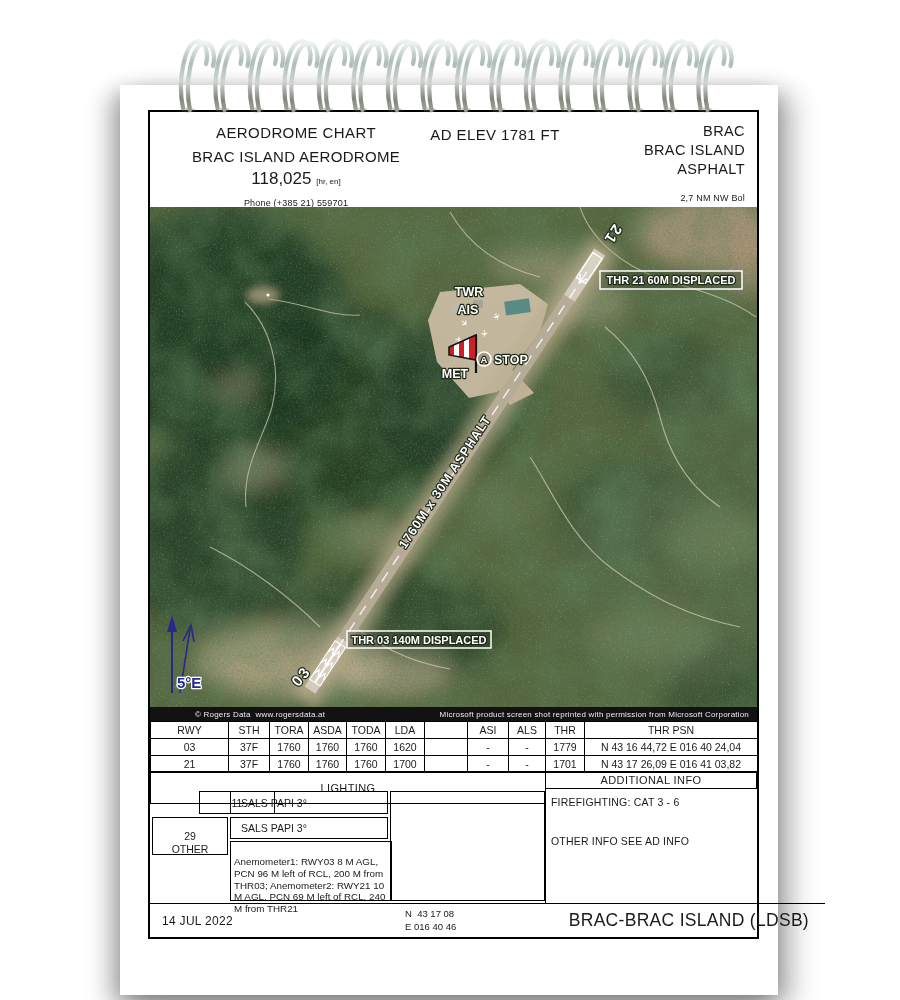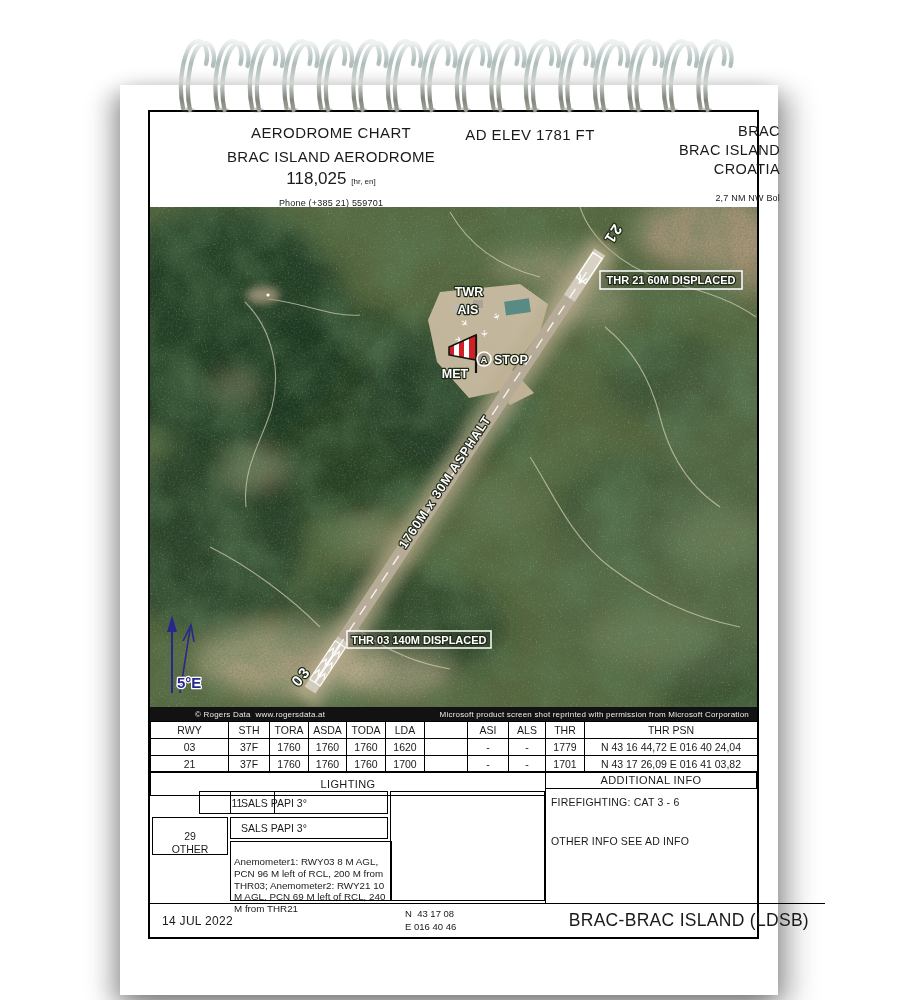--- a/index.html
+++ b/index.html
@@ -3,21 +3,21 @@
 <meta charset="utf-8">
 <style>
   html,body{margin:0;padding:0;width:900px;height:1000px;background:#ffffff;overflow:hidden;
     font-family:"Liberation Sans",sans-serif;color:#1a1a1a;}
   .stage{position:relative;width:900px;height:1000px;}
   .page{position:absolute;left:120px;top:85px;width:658px;height:910px;background:#fff;
     box-shadow:0 8px 22px rgba(0,0,0,.30), 16px 10px 26px rgba(0,0,0,.22), -14px 10px 22px rgba(0,0,0,.18);}
   .chart{position:absolute;left:28px;top:25px;width:607px;height:825px;border:2px solid #000;background:#fff;}
 
   
-  .hdr{position:absolute;left:0;top:0;width:100%;height:95px;margin-left:35px;}
+  .hdr{position:absolute;left:0;top:0;width:100%;height:95px;}
   .hdr-left{position:absolute;left:28px;top:12px;width:236px;text-align:center;}
   .t1{font-size:15px;letter-spacing:.4px;}
   .t2{font-size:15px;letter-spacing:.3px;margin-top:7px;}
   .freq{font-size:17px;margin-top:4px;}
   .freq small{font-size:8px;letter-spacing:0;}
   .phone{font-size:9px;margin-top:9px;letter-spacing:.2px;}
   .hdr-center{position:absolute;left:250px;top:14px;width:190px;text-align:center;font-size:15px;letter-spacing:.4px;}
   .hdr-right{position:absolute;right:12px;top:10px;text-align:right;font-size:14.5px;line-height:19px;letter-spacing:.4px;}
   .nmnote{font-size:9px;margin-top:10px;letter-spacing:.2px;}
 
@@ -35,21 +35,21 @@
 
   
   table.rwy{position:absolute;left:0;top:609px;width:607px;border-collapse:collapse;table-layout:fixed;}
   table.rwy td,table.rwy th{border:1px solid #000;font-weight:normal;font-size:10.5px;text-align:center;
     padding:0;height:16px;overflow:hidden;white-space:nowrap;}
   table.rwy td{height:16px;}
 
   
   .lsec{position:absolute;left:0;top:659px;width:607px;height:132px;border-bottom:1px solid #000;}
   .box{position:absolute;border:1px solid #000;box-sizing:border-box;}
-  .l-hdr{left:0;top:0;width:396px;height:25px;display:flex;align-items:center;justify-content:center;font-size:11px;letter-spacing:.4px;}
+  .l-hdr{left:0;top:0;width:396px;height:33px;display:flex;align-items:center;justify-content:center;font-size:11px;letter-spacing:.4px;}
   .a-hdr{left:395px;top:0;width:212px;height:18px;display:flex;align-items:center;justify-content:center;font-size:11px;letter-spacing:.4px;}
   .a-divider{position:absolute;left:395px;top:0;width:0;height:132px;border-left:1px solid #000;}
   .lab{display:flex;align-items:center;justify-content:center;font-size:10.5px;}
   .val{display:flex;align-items:center;font-size:10.5px;padding-left:10px;box-sizing:border-box;}
   .l11l{left:2px;top:20px;width:76px;height:23px;margin-left:47px;}
   .l11v{left:80px;top:20px;width:158px;height:23px;}
   .l29l{left:2px;top:46px;width:76px;height:38px;}
   .l29v{left:80px;top:46px;width:158px;height:22px;}
   .lotherl{position:absolute;left:2px;top:72px;width:76px;text-align:center;font-size:10.5px;}
   .lotherv{left:80px;top:70px;width:162px;height:60px;font-size:9.8px;line-height:11.8px;padding:14px 3px;box-sizing:border-box;}
@@ -80,21 +80,21 @@
           <div class="freq">
             <span>118,025</span>
             <small>[hr, en]</small>
           </div>
           <div class="phone">Phone (+385 21) 559701</div>
         </div>
         <div class="hdr-center">AD ELEV 1781 FT</div>
         <div class="hdr-right">
           <div>BRAC</div>
           <div>BRAC ISLAND</div>
-          <div>CROATIA</div>
+          <div>ASPHALT</div>
           <div class="nmnote">2,7 NM NW Bol</div>
         </div>
       </div>
 
       <div class="map">
         <svg width="607" height="500" viewBox="0 0 607 500">
           <defs>
             <filter id="fBlur" x="-40%" y="-40%" width="180%" height="180%">
                 <feGaussianBlur stdDeviation="11"></feGaussianBlur>
               </filter>

